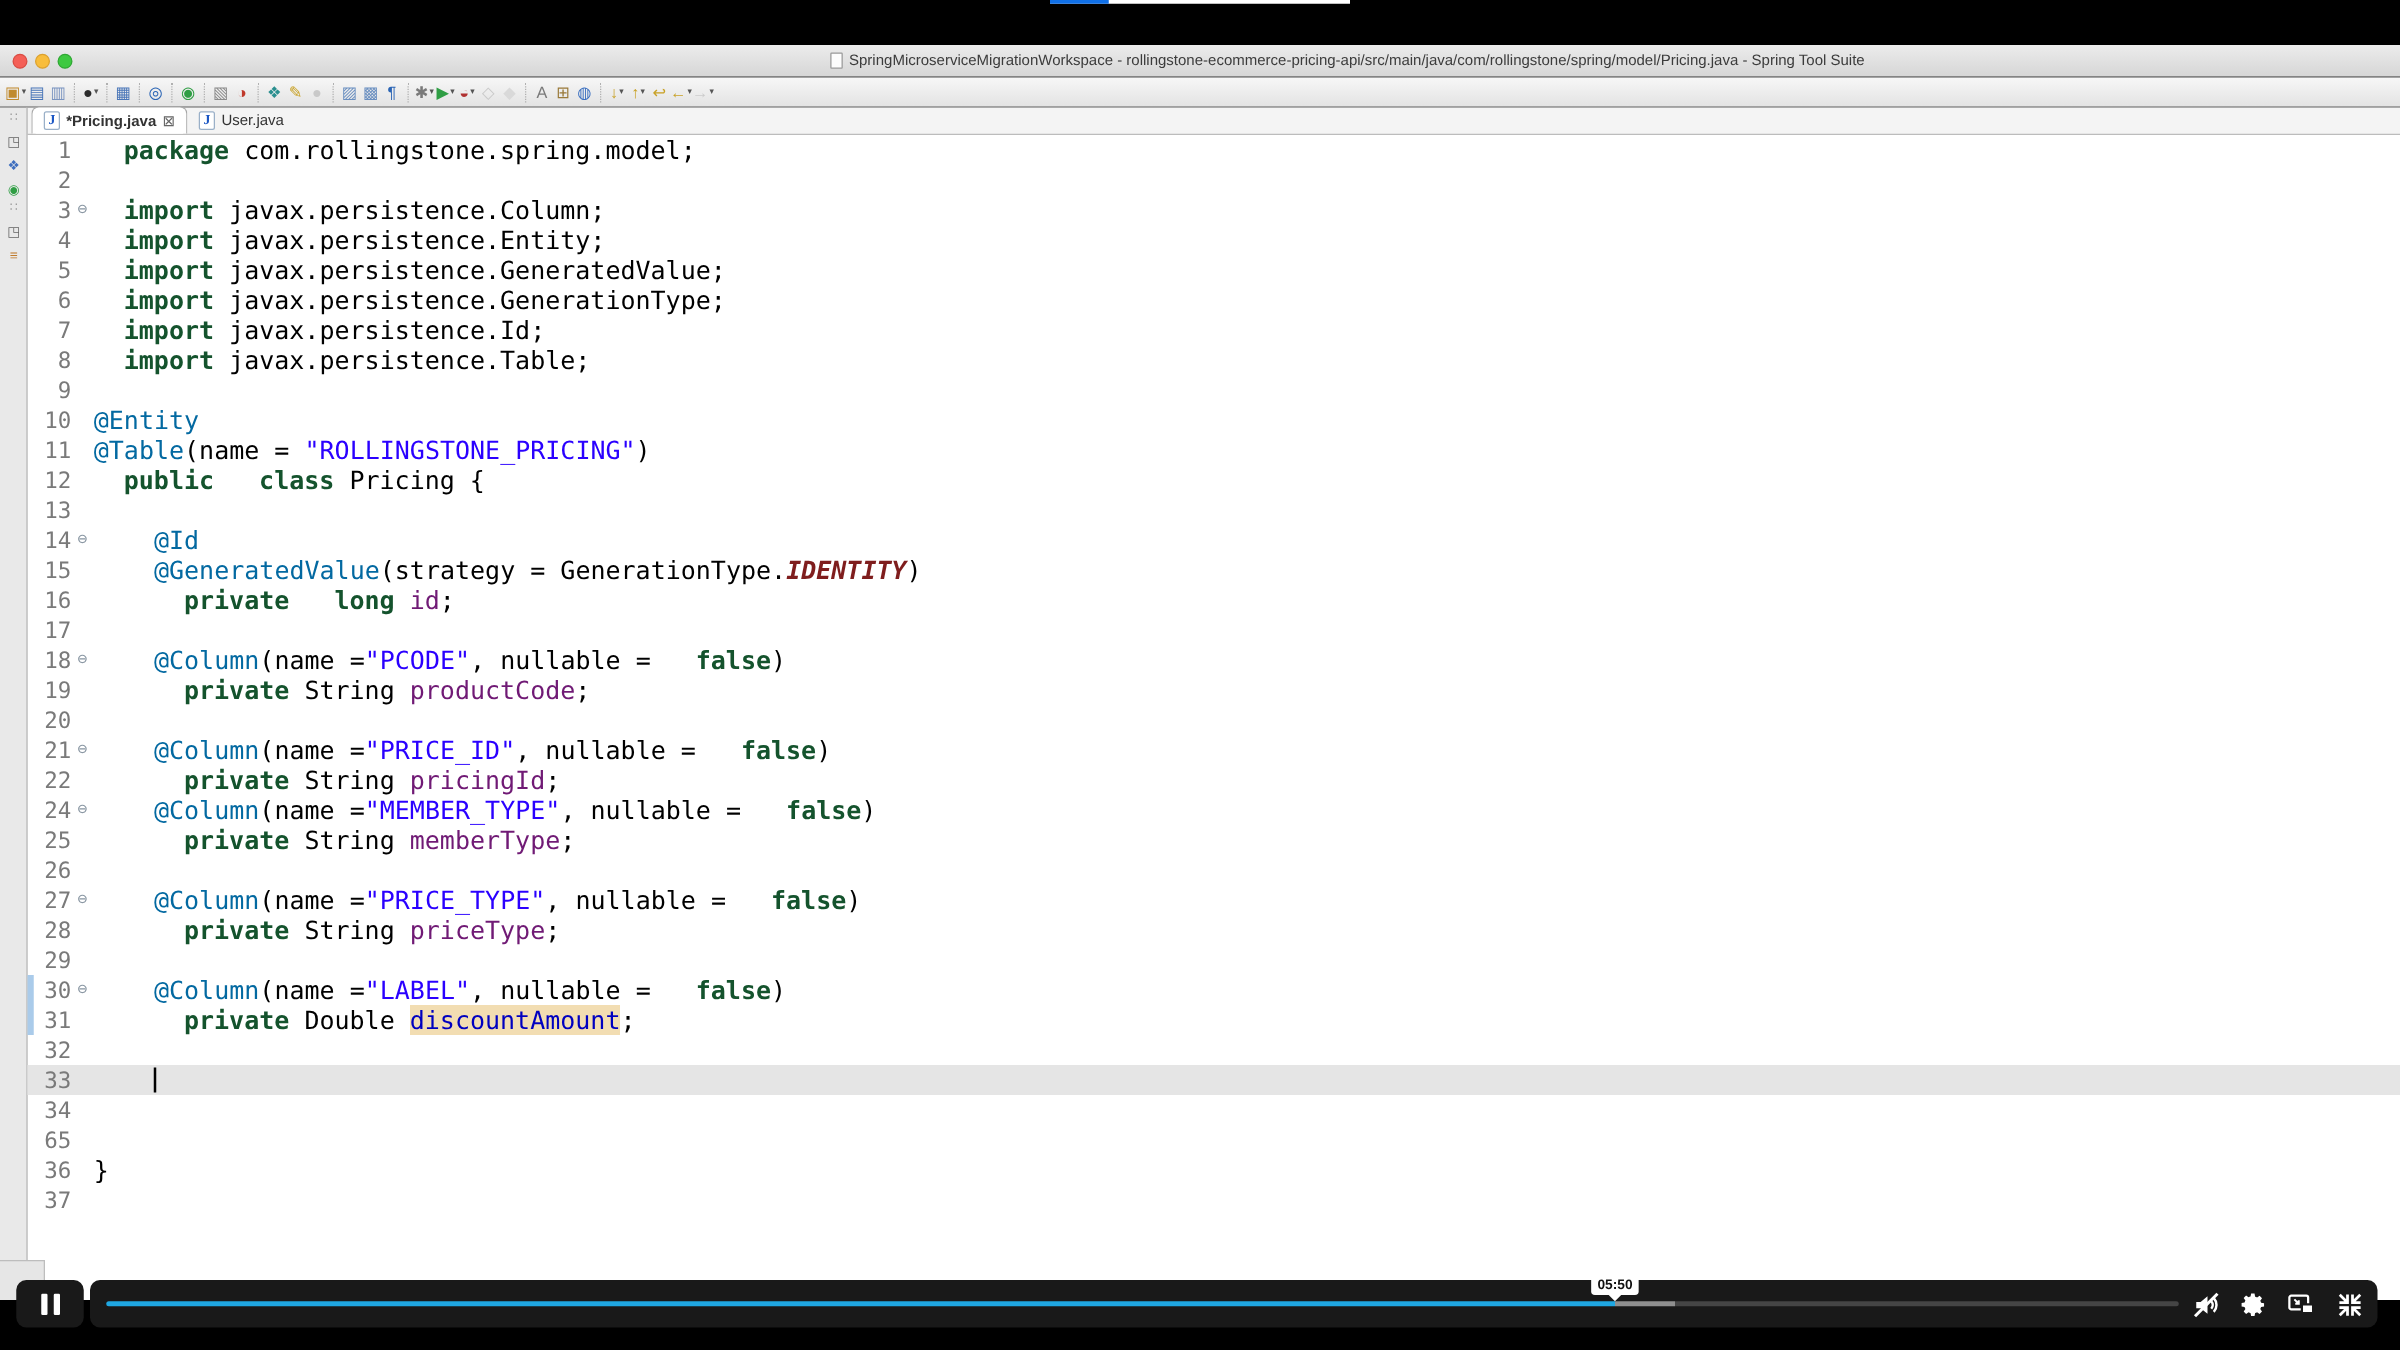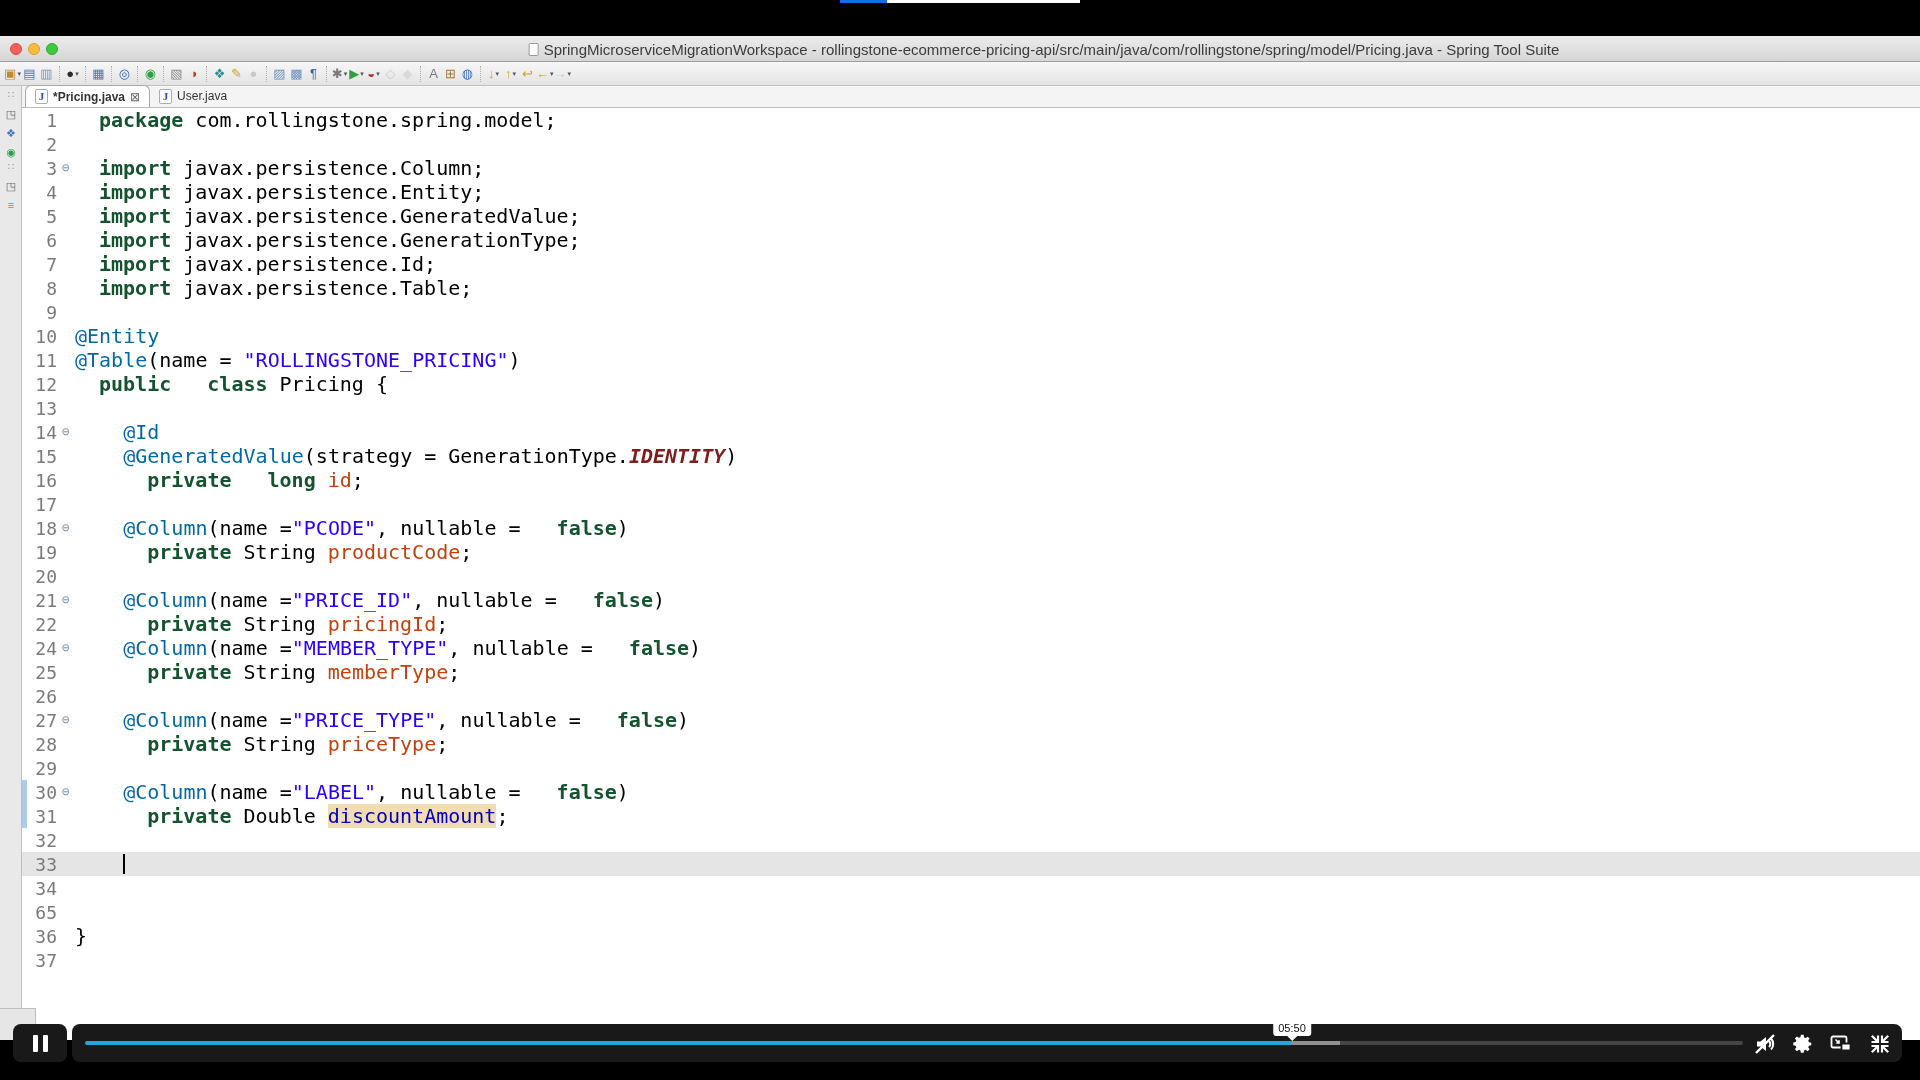--- a/index.html
+++ b/index.html
@@ -13,22 +13,22 @@
   .mini-progress i { display:block; height:3px; width:47px; background:#1070e8; }
 
   
   .titlebar { position:absolute; left:0; top:36px; width:1920px; height:26px;
               background:linear-gradient(#ececec,#d6d6d6); border-bottom:1px solid #9e9e9e; }
   .lights { position:absolute; left:10px; top:7px; display:flex; gap:6px; }
   .light { width:12px; height:12px; border-radius:50%; }
   .light.red { background:#f45f57; border:1px solid #d94c43; }
   .light.yel { background:#f8bd3c; border:1px solid #dca12e; }
   .light.grn { background:#3ec941; border:1px solid #2fa833; }
-  .win-title { position:absolute; left:50%; top:5px; transform:translateX(-50%); margin-left:84px;
-               display:flex; align-items:center; gap:5px; font-size:15px; color:#3c3c3c; white-space:nowrap; }
+  .win-title { position:absolute; left:50%; top:5px; transform:translateX(-50%); margin-left:118px;
+               display:flex; align-items:center; gap:5px; font-size:12px; color:#3c3c3c; white-space:nowrap; }
   .doc-ic { width:10px; height:13px; background:#fdfdfd; border:1px solid #9a9a9a; border-radius:1px; }
 
   
   .toolbar { position:absolute; left:0; top:62px; width:1920px; height:24px;
              background:linear-gradient(#f7f7f7,#e3e3e3); border-bottom:1px solid #c2c2c2;
              display:flex; align-items:center; padding-left:4px; }
   .tb-ic { display:inline-flex; align-items:center; justify-content:center; min-width:17px; height:20px;
            font-size:13px; line-height:20px; cursor:default; }
   .tb-ic .dd { font-size:7px; color:#555; margin-left:1px; }
   .tb-sep { width:0; height:16px; border-left:1px dotted #b0b0b0; margin:0 4px; }
@@ -53,21 +53,21 @@
   
   .editor { position:absolute; left:22px; top:108px; right:0; height:932px; background:#fff;
             font-family:"DejaVu Sans Mono","Liberation Mono", monospace; font-size:20px; }
   .row { position:relative; height:24px; display:flex; align-items:center; white-space:pre; }
   .row.cur { background:#e5e5e5; }
   .num { width:38px; text-align:right; padding-right:3px; color:#7a7a7a; font-size:18px; flex:none; }
   .fold { width:15px; flex:none; color:#8a97a3; font-size:13px; line-height:24px; padding-left:2px; }
   .code { color:#000; }
   .k  { color:#14532d; font-weight:bold;margin-left:24px; }
   .s  { color:#2a00ff; }
-  .f  { color:#c2410c; }
+  .f  { color:#701a75; }
   .si { color:#7f1d1d; font-weight:bold; font-style:italic; }
   .a  { color:#0369a1; }
   .occ{ color:#0000c0; background:#f2ddb2; }
   .rangebar { position:absolute; left:0; top:0; width:5px; height:24px; background:#aacbea; }
   .caret { position:absolute; top:2px; width:2px; height:20px; background:#000; }
 
   .status-corner { position:absolute; left:0; top:1008px; width:36px; height:32px;
                    background:#e6e6e6; border-top:1px solid #bdbdbd; border-right:1px solid #bdbdbd; }
 
   
@@ -75,21 +75,21 @@
   .pause-box { position:absolute; left:13px; top:1024px; width:54px; height:38px;
                background:#191919; border-radius:8px; display:flex; align-items:center; justify-content:center; gap:5px; }
   .pause-box i { display:block; width:5px; height:17px; background:#fff; border-radius:1px; }
   .ctrl-box { position:absolute; left:72px; top:1024px; width:1830px; height:38px;
               background:#191919; border-radius:8px; }
   .track { position:absolute; left:13px; top:17px; height:4px; display:flex; }
   .track .played { width:1207px; background:#1fa7e2; border-radius:2px 0 0 2px; }
   .track .buffer { width:48px;  background:#8f8f8f; }
   .track .rest   { width:403px; background:#454545; border-radius:0 2px 2px 0; }
   .tip { position:absolute; left:1292px; top:1021px; transform:translateX(-50%);
-         background:#fff; color:#111; font-size:11px; font-weight:normal;
+         background:#fff; color:#111; font-size:11px; font-weight:bold;
          padding:1px 5px 2px; border-radius:3px; }
   .tip::after { content:""; position:absolute; left:50%; bottom:-5px; transform:translateX(-50%);
                 border:5px solid transparent; border-top-color:#fff; border-bottom:none; }
   .ctrl-icons { position:absolute; right:10px; top:8px; display:flex; gap:15px; align-items:center; }
   .ctrl-icons svg { display:block; }
 </style>
 </head>
 <body>
 
 <div id="stage">

